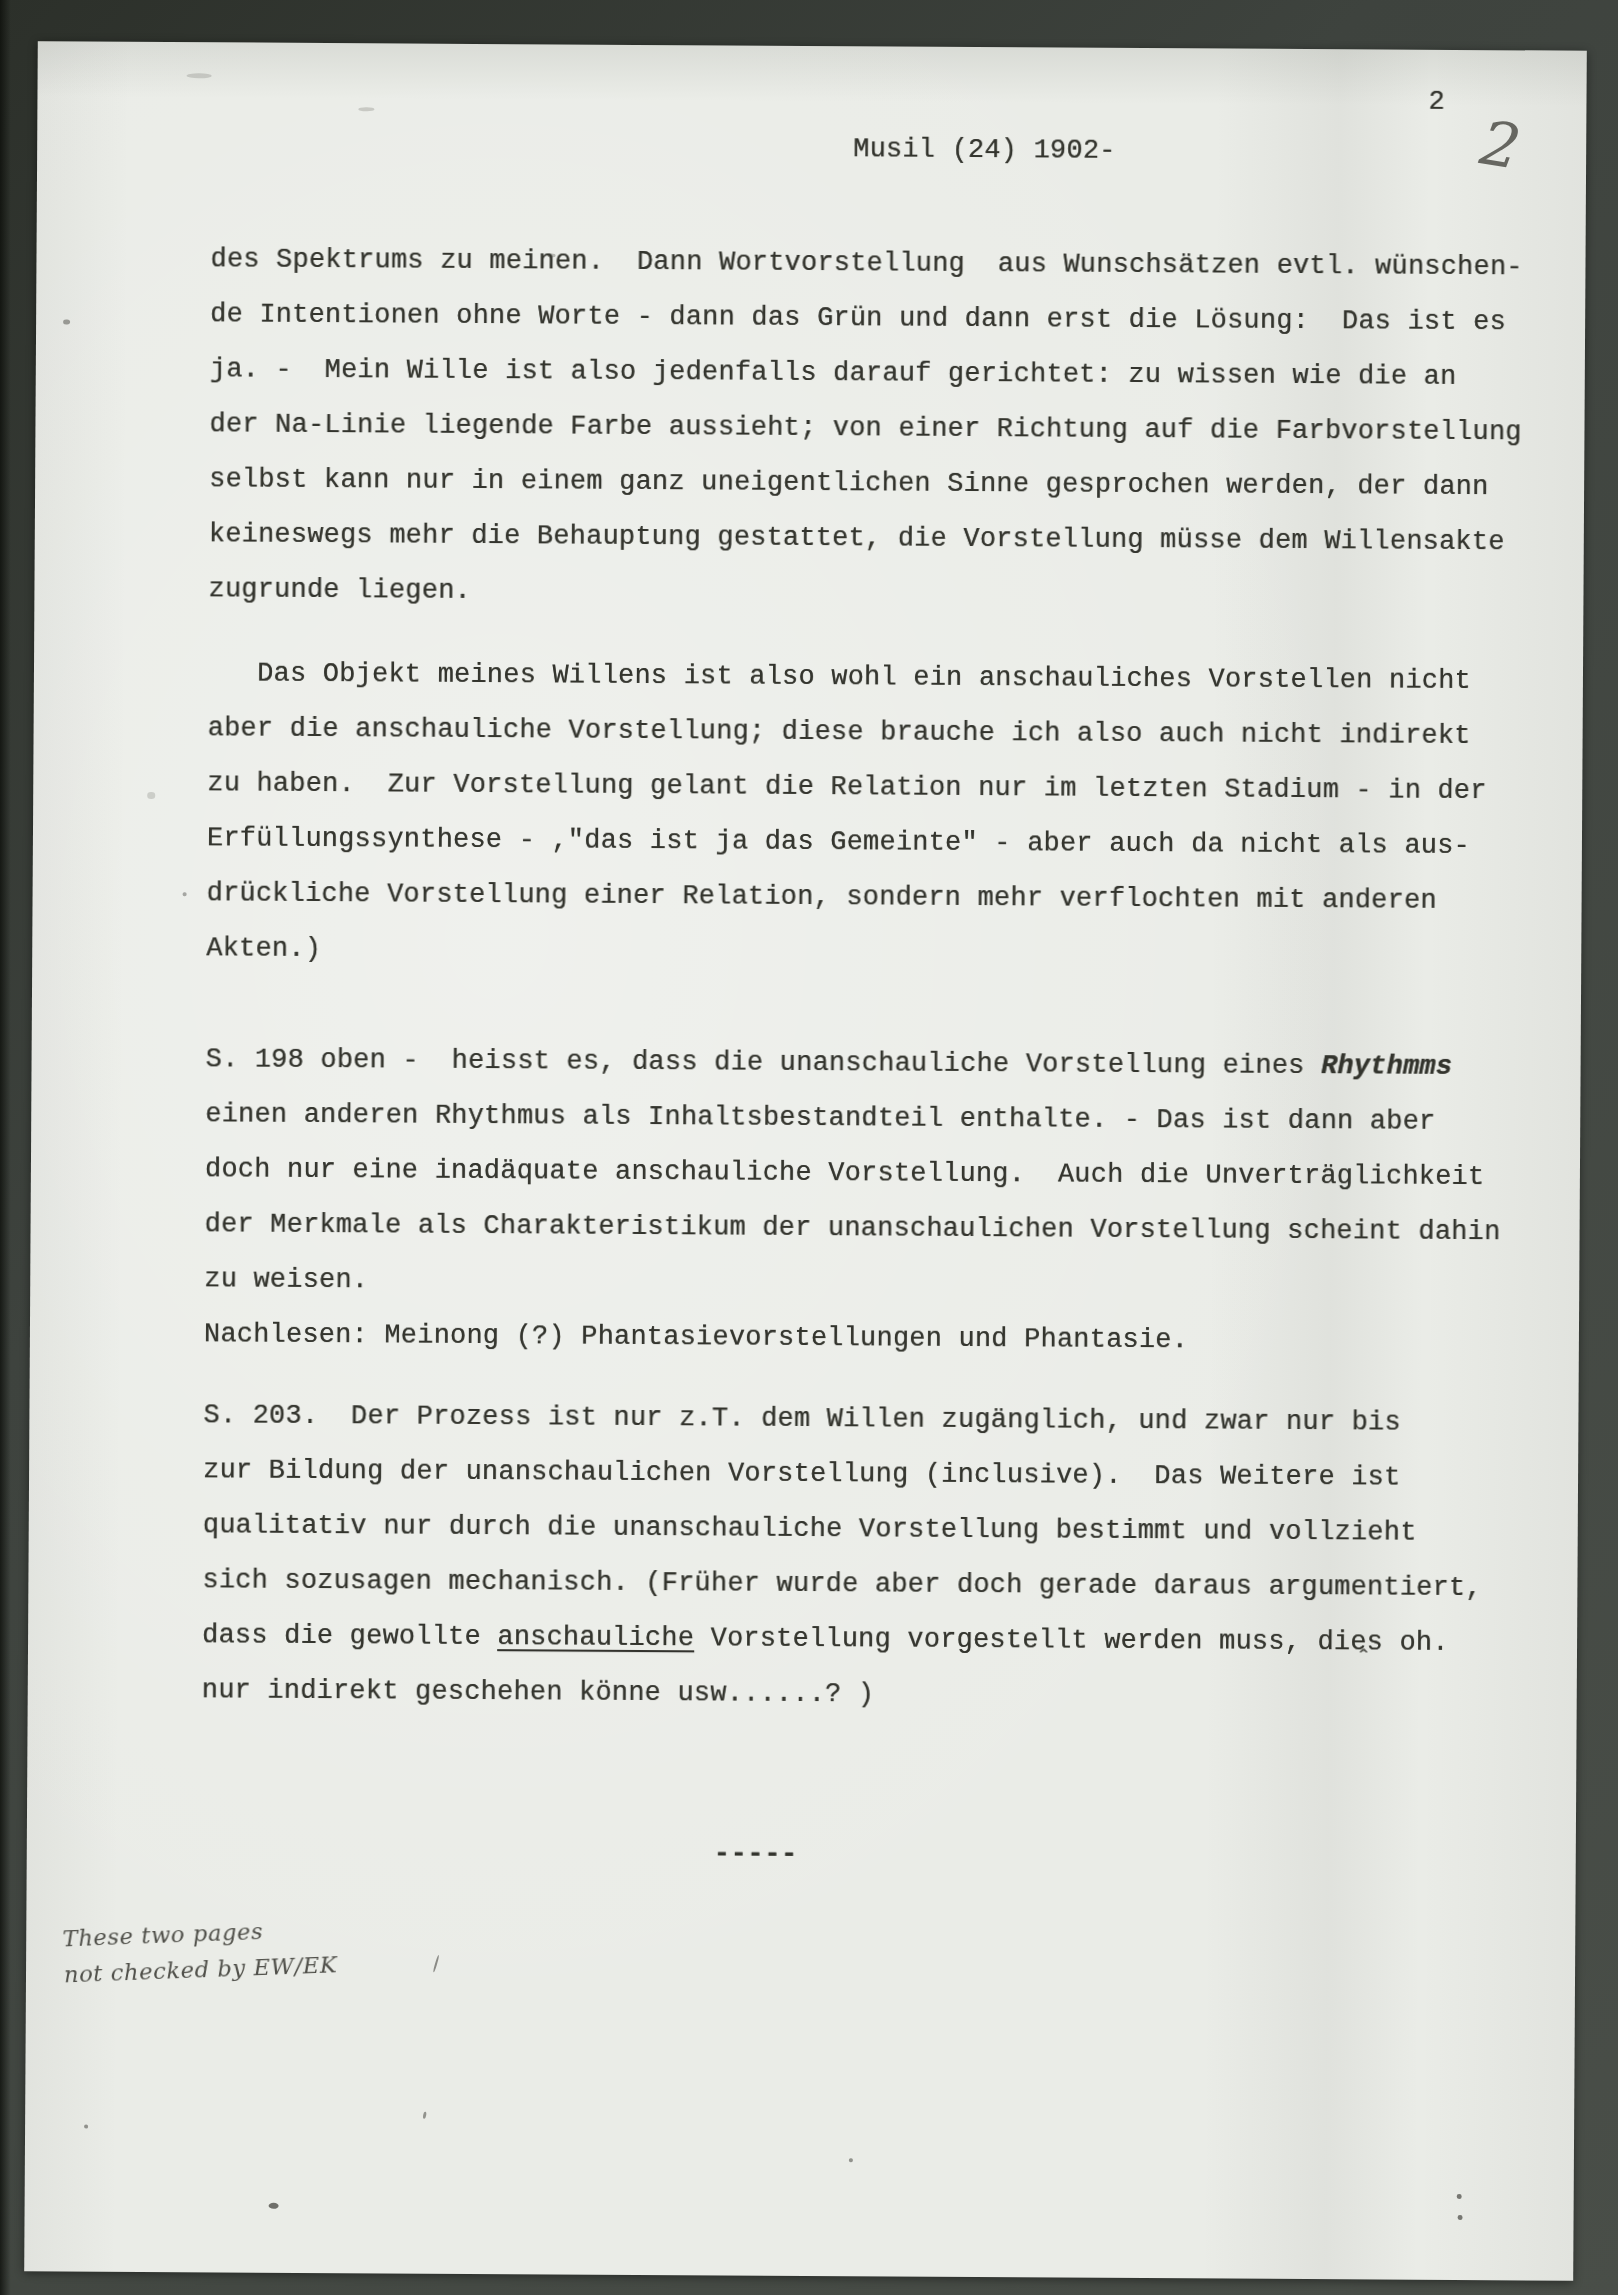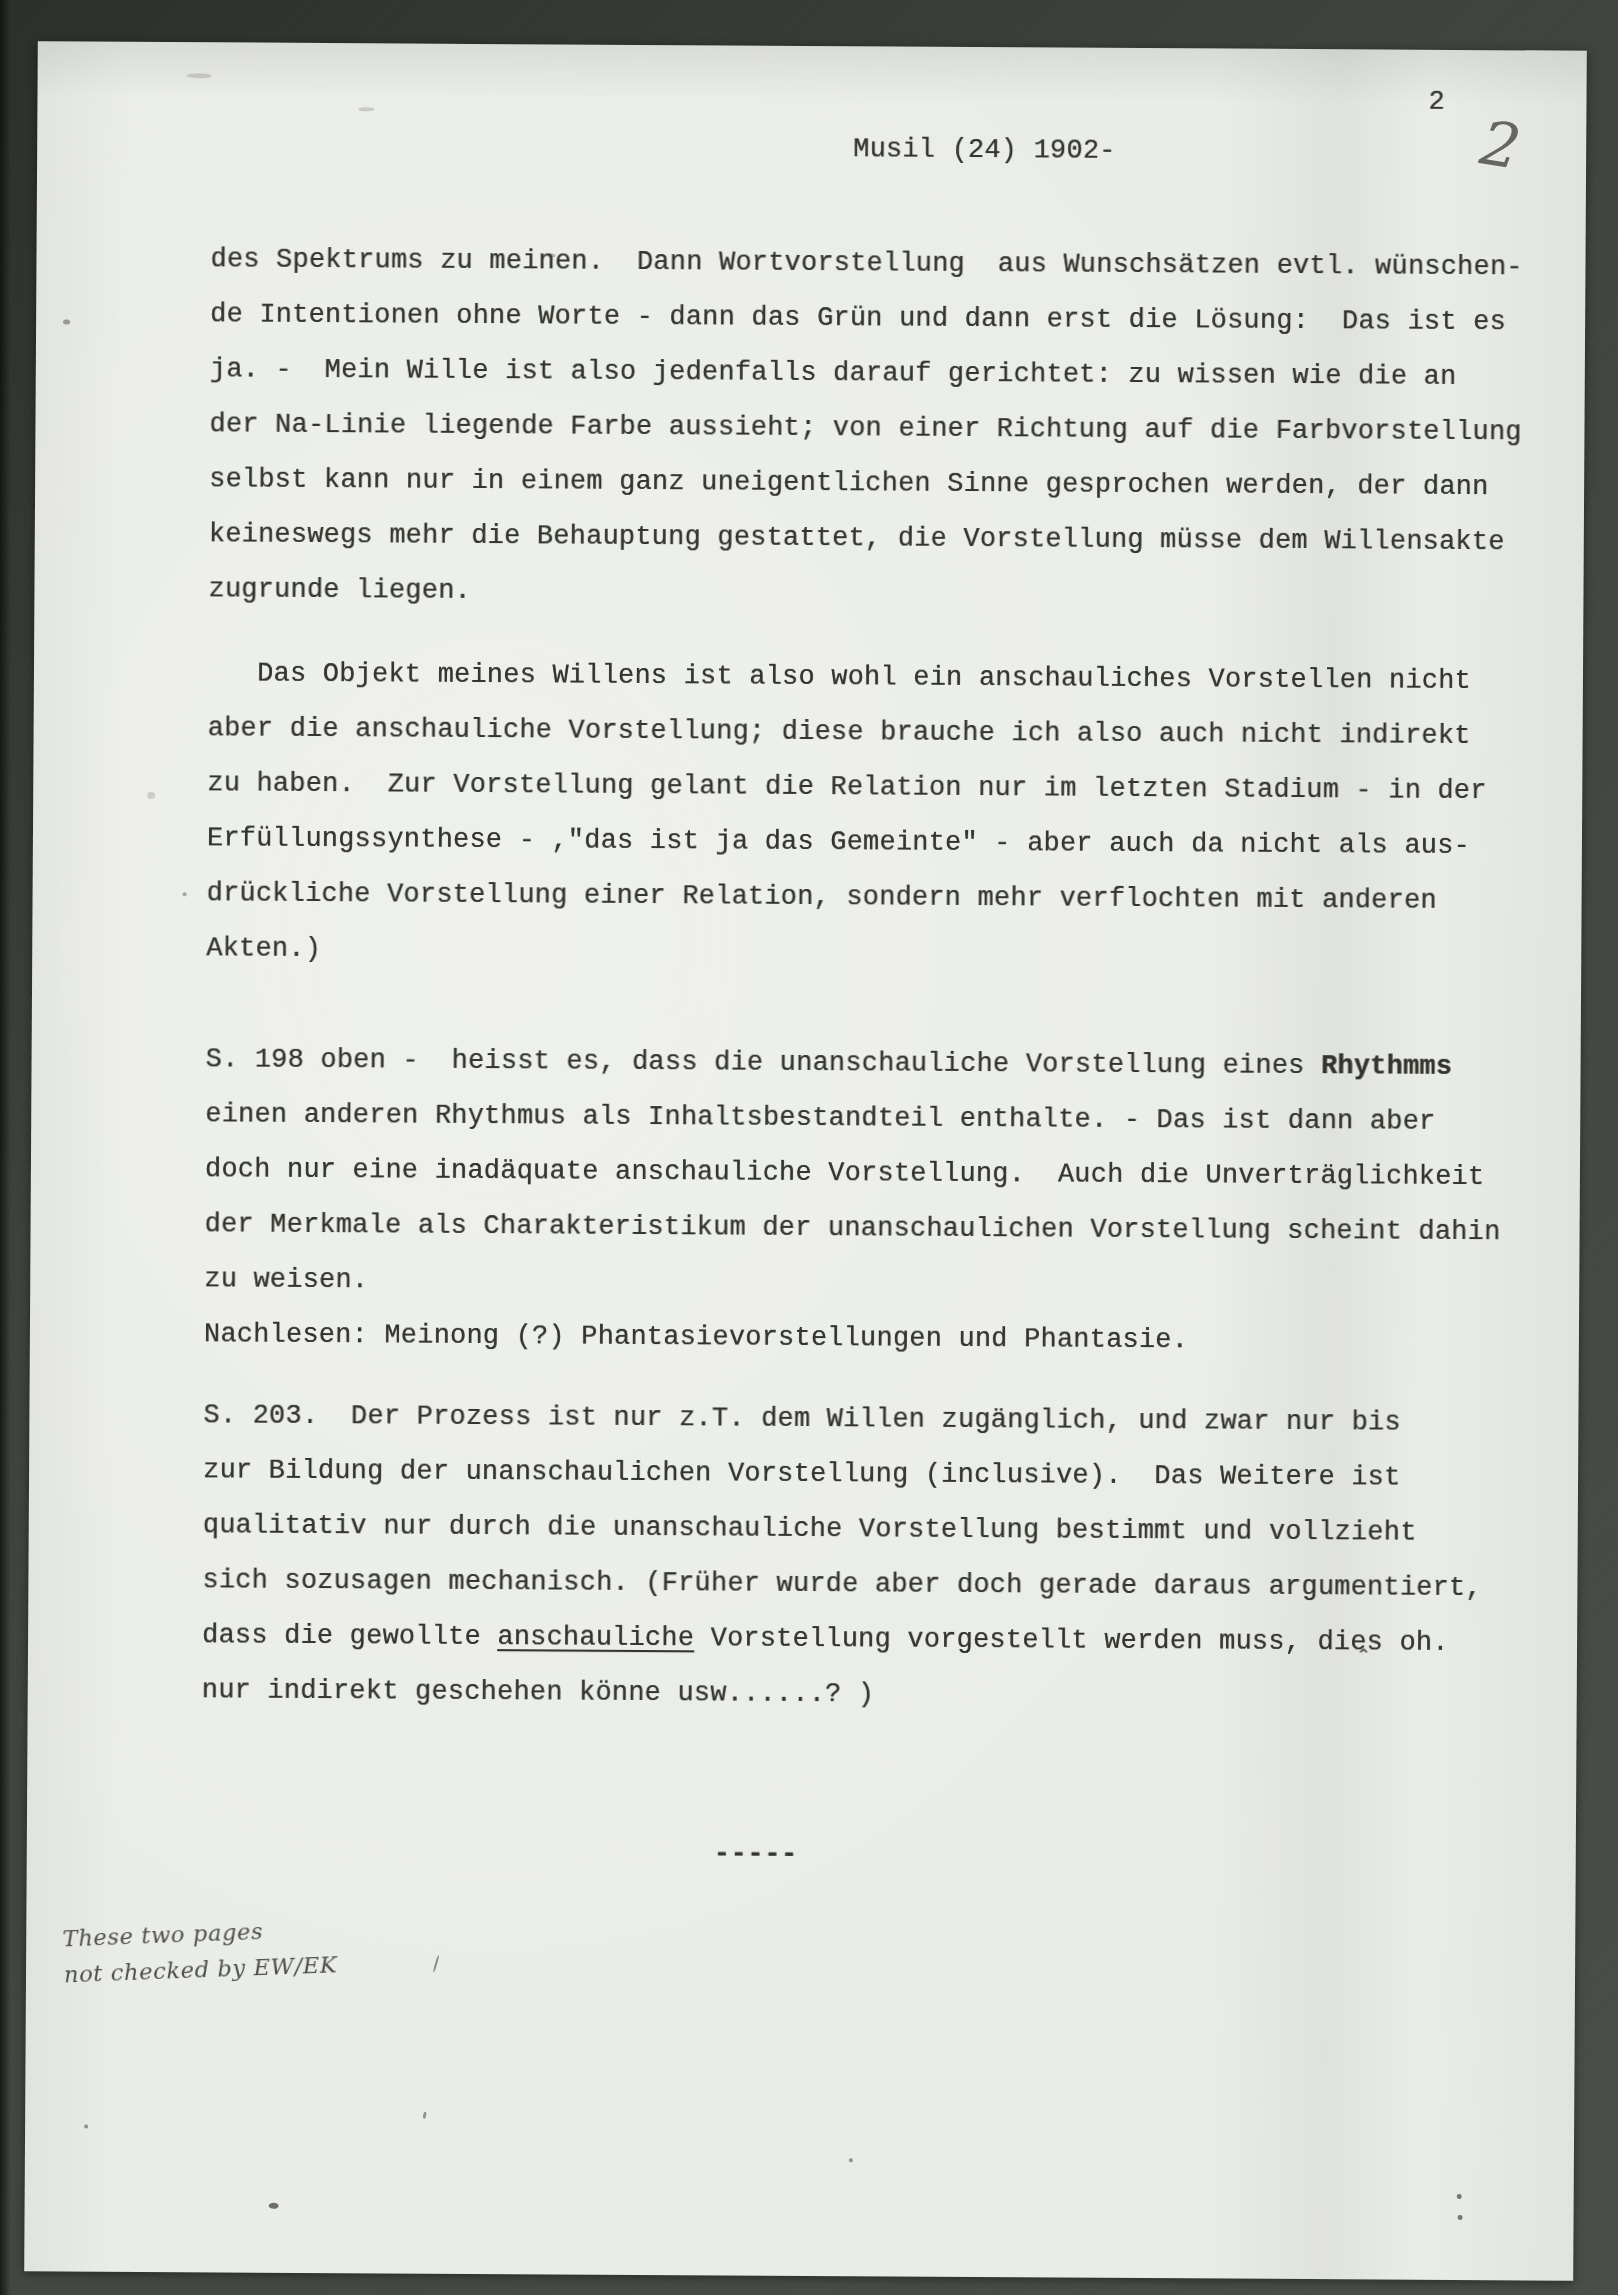--- a/index.html
+++ b/index.html
@@ -35,21 +35,21 @@
   .hw2{
     position:absolute;left:1444px;top:64px;
     font-family:"DejaVu Serif",serif;font-style:italic;
     font-size:61px;line-height:1;color:var(--pencil);
     transform:rotate(9deg);opacity:0.85;
   }
   .header{position:absolute;left:816px;top:87px;line-height:1.2;}
   .textblock{position:absolute;left:174px;top:190px;width:1344px;}
   .tline{height:55px;line-height:55px;white-space:pre;}
   .u{text-decoration:underline;text-decoration-thickness:2.4px;text-underline-offset:5.4px;text-decoration-color:rgba(42,42,36,0.85);}
-  .b{font-weight:bold;}
+  .b{font-weight:bold;font-style:italic;}
   .separator{position:absolute;left:687px;top:1793px;font-weight:bold;line-height:1.2;letter-spacing:0.6px;}
   .caret{position:absolute;left:1328px;top:1599px;font-size:25px;line-height:1;opacity:0.8;}
   .note{
     position:absolute;left:37px;top:1873px;
     font-family:"DejaVu Serif",serif;font-style:italic;
     font-size:22.6px;line-height:36px;color:var(--pencil);
     transform:rotate(-2.5deg);letter-spacing:0.6px;
     filter:blur(0.1px);
   }
   .speck{position:absolute;background:#3a3a34;border-radius:50%;}

